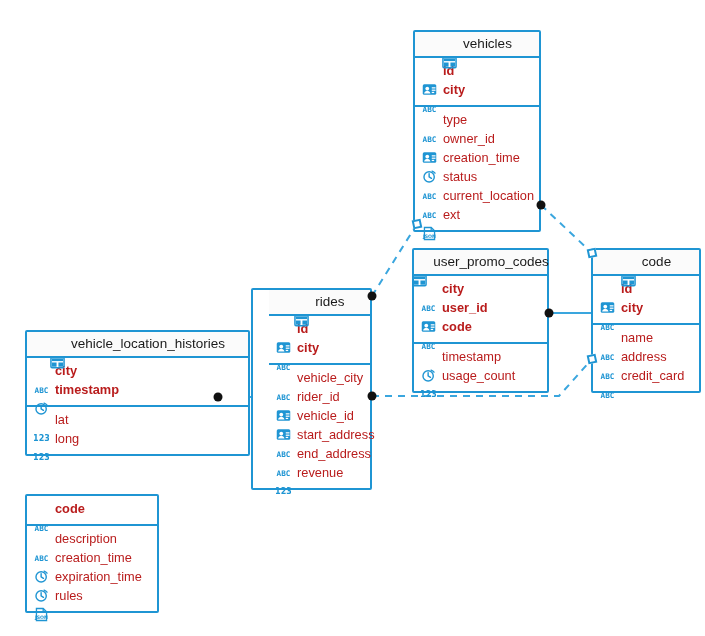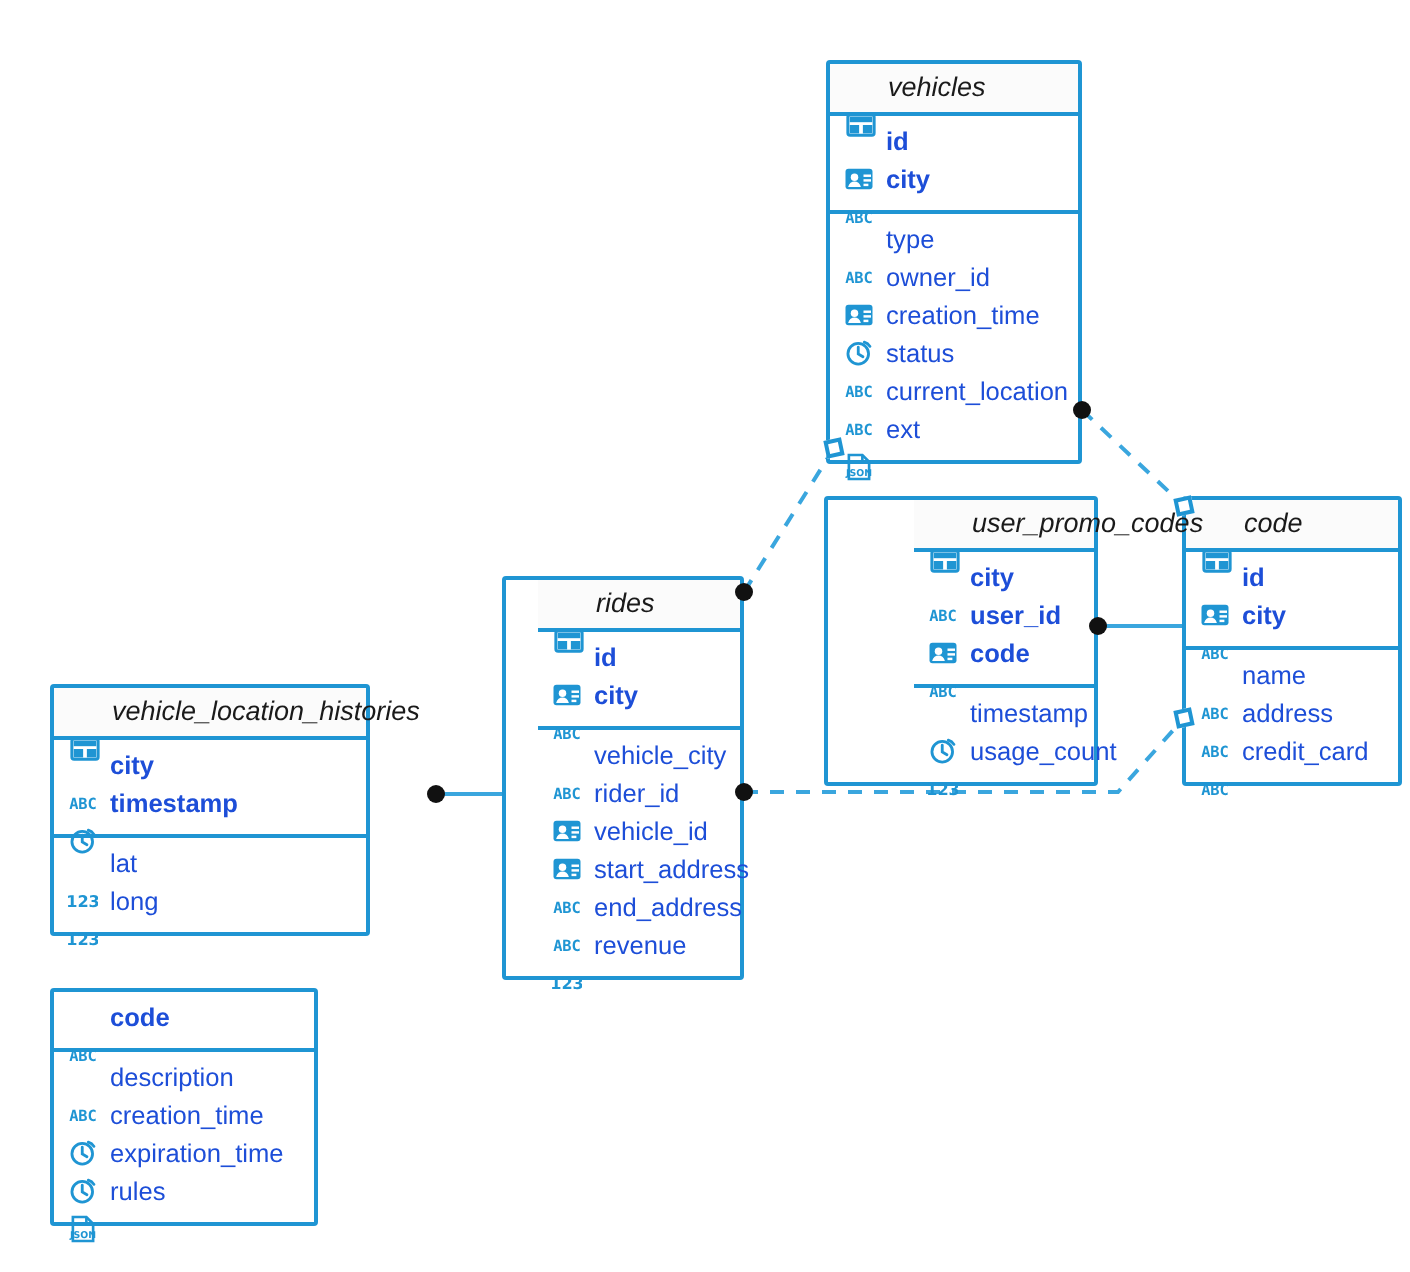--- a/index.html
+++ b/index.html
@@ -21,42 +21,41 @@
     background:#ffffff;
     border-radius:2px;
   }
   .tbl-header{
     box-sizing:border-box;
     height:26px;
     background:#fbfbfb;
     border-bottom:2px solid #1f95d3;
     display:flex;
     align-items:center;
-    justify-content:flex-start;
+    justify-content:center;
     gap:6px;
     padding:0 8px;
-    font-style:italic;
   }
   .tbl-title{
     font-size:13.5px;
     color:#1a1a1a;
     white-space:nowrap;
     line-height:1;
   }
   .section{padding:4px 0 5px 0;}
   .section.pk{border-bottom:2px solid #1f95d3;}
   .col-row{
     display:flex;
     align-items:center;
     gap:6px;
     height:19px;
     padding:0 7px;
     white-space:nowrap;
   }
-  .col-name{font-size:12.8px;color:#1d4ed8;line-height:1;text-align:center;}
+  .col-name{font-size:12.8px;color:#b91c1c;line-height:1;text-align:center;}
   .col-row.key .col-name{font-weight:bold;}
 
   .ico{
     width:15px;height:15px;
     flex:0 0 15px;
     display:inline-block;
     position:relative;
     margin-top:36px;
   }
   .ico svg{display:block;width:15px;height:15px;}
@@ -239,21 +238,21 @@
         <div class="col-row">
           <span class="ico">
             <svg viewBox="0 0 16 16">
               <text x="8" y="11.2" text-anchor="middle" font-family="DejaVu Sans Mono, monospace" font-size="8.2" font-weight="bold" fill="#1f95d3">ABC</text>
             </svg>
           </span>
           <span class="col-name">credit_card</span>
         </div>
       </div>
     </div>
-    <div class="table-node" style="left: 412px; top: 248px; width: 137px; padding-left: 43px;">
+    <div class="table-node" style="left: 412px; top: 248px; width: 137px;">
       <div class="tbl-header">
         <span class="ico">
           <svg viewBox="0 0 16 16">
             <rect x="1" y="2.5" width="14" height="11" rx="1.2" fill="none" stroke="#1f95d3" stroke-width="1.6"></rect>
       <rect x="2" y="3.5" width="12" height="3" fill="#1f95d3"></rect>
       <rect x="2" y="8" width="5" height="4.5" fill="#1f95d3"></rect>
       <rect x="9" y="8" width="5" height="4.5" fill="#1f95d3"></rect>
           </svg>
         </span>
         <span class="tbl-title">user_promo_codes</span>
@@ -399,21 +398,21 @@
         <div class="col-row">
           <span class="ico">
             <svg viewBox="0 0 16 16">
               <text x="8" y="11" text-anchor="middle" font-family="DejaVu Sans, sans-serif" font-size="8.6" font-weight="bold" fill="#1f95d3">123</text>
             </svg>
           </span>
           <span class="col-name">revenue</span>
         </div>
       </div>
     </div>
-    <div class="table-node" style="left: 25px; top: 342px; width: 160px;">
+    <div class="table-node" style="left: 25px; top: 330px; width: 225px;">
       <div class="tbl-header">
         <span class="ico">
           <svg viewBox="0 0 16 16">
             <rect x="1" y="2.5" width="14" height="11" rx="1.2" fill="none" stroke="#1f95d3" stroke-width="1.6"></rect>
       <rect x="2" y="3.5" width="12" height="3" fill="#1f95d3"></rect>
       <rect x="2" y="8" width="5" height="4.5" fill="#1f95d3"></rect>
       <rect x="9" y="8" width="5" height="4.5" fill="#1f95d3"></rect>
           </svg>
         </span>
         <span class="tbl-title">vehicle_location_histories</span>

